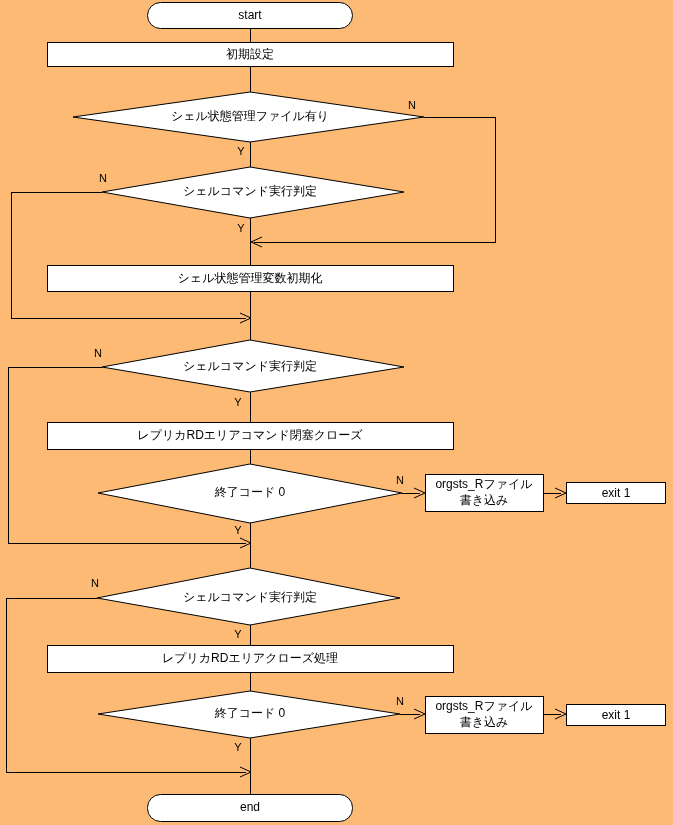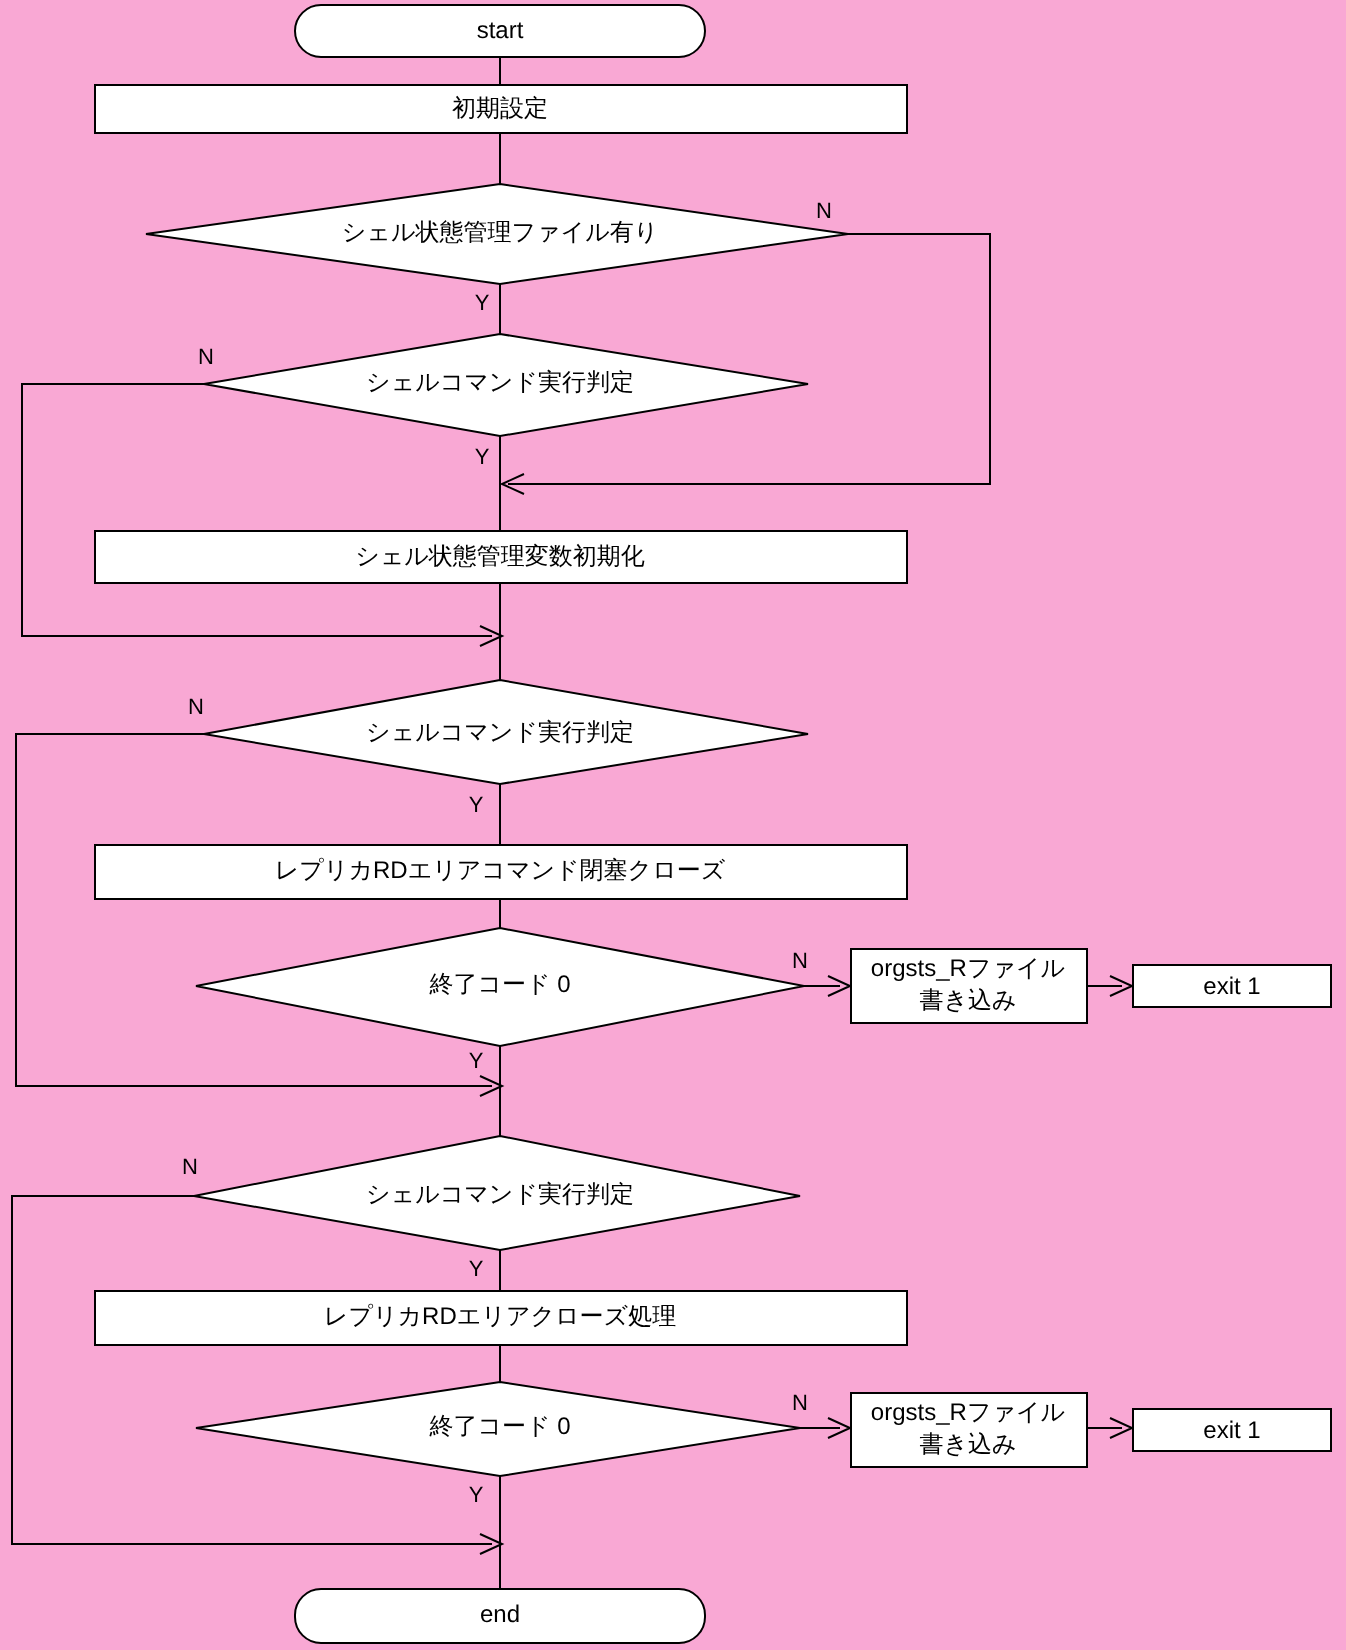--- a/index.html
+++ b/index.html
@@ -10,21 +10,21 @@
   body {
     width: 673px;
     height: 825px;
     font-family: "Liberation Sans", sans-serif;
     overflow: hidden;
   }
   #flowchart-root {
     position: relative;
     width: 673px;
     height: 825px;
-    background: #f9a8d4;
+    background: #fdba74;
   }
   svg#flow-svg {
     display: block;
     width: 673px;
     height: 825px;
   }
   .shape {
     fill: #ffffff;
     stroke: #000000;
     stroke-width: 1;

